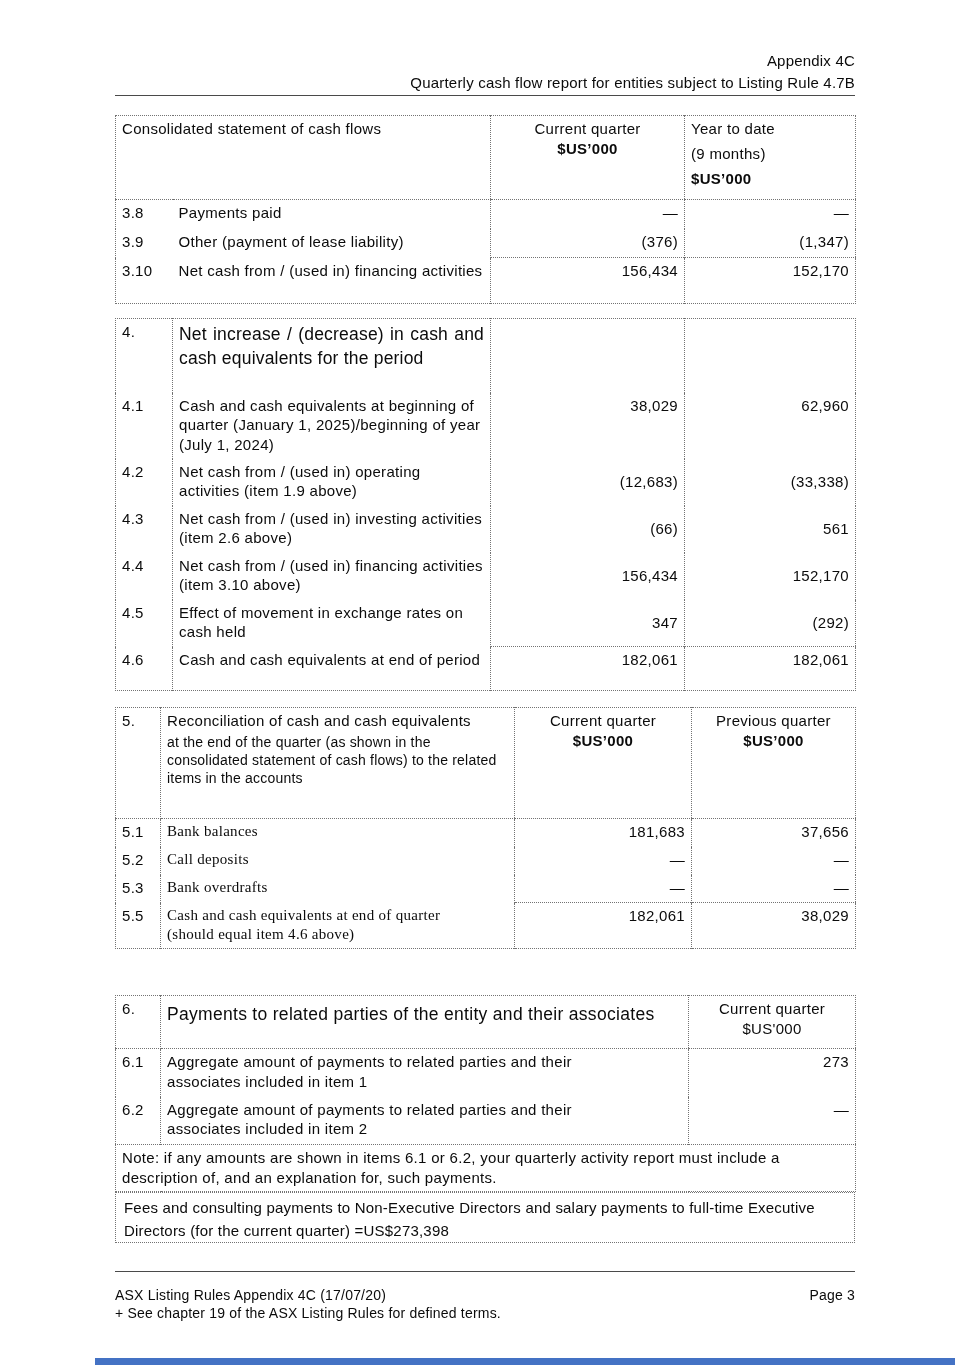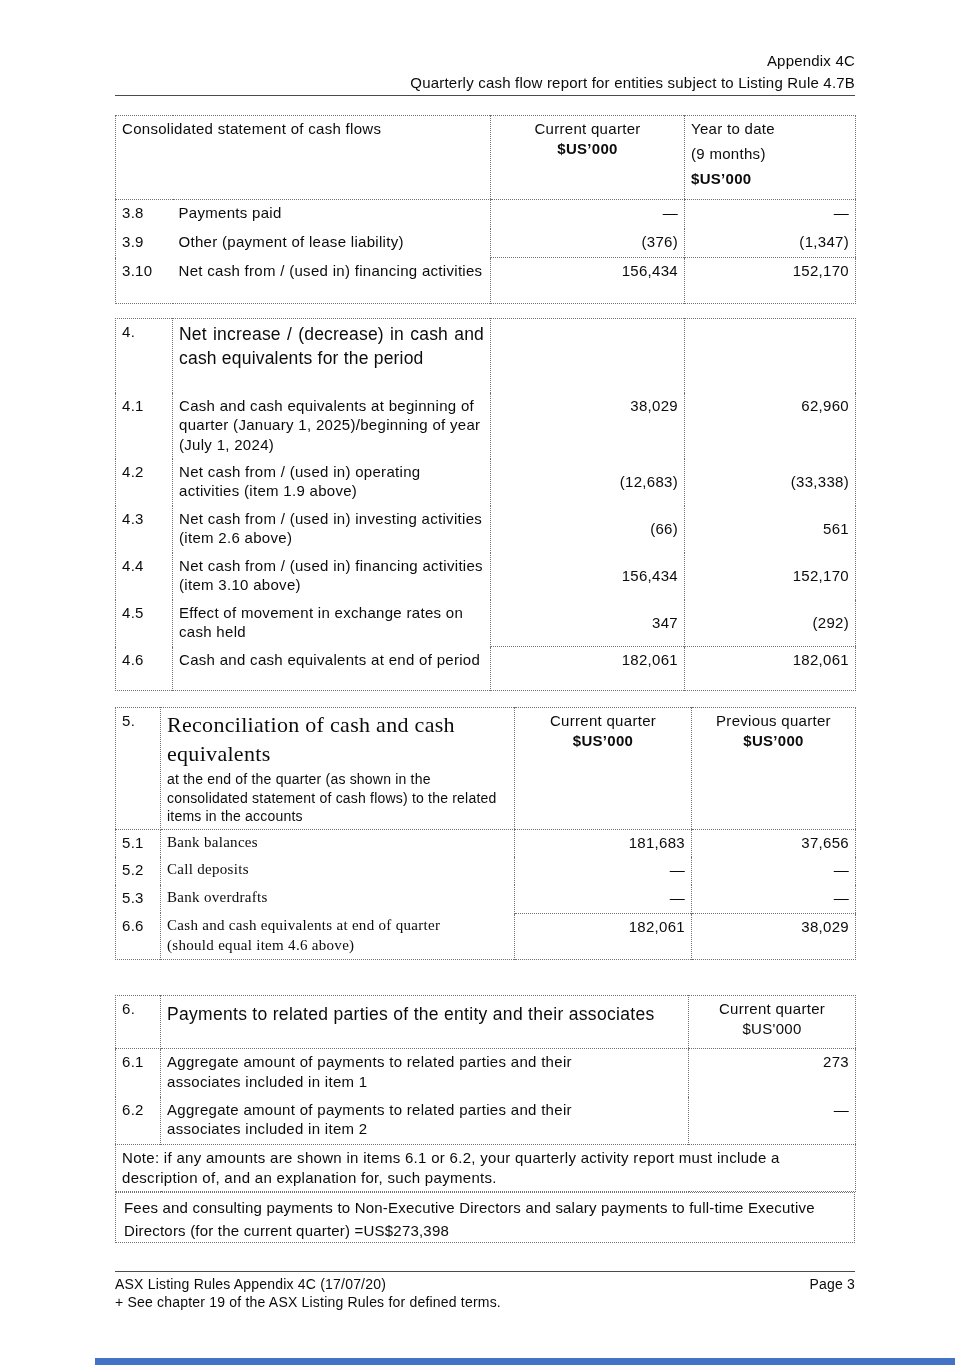--- a/index.html
+++ b/index.html
@@ -35,35 +35,35 @@
   .ch .bold{font-weight:bold;}
   .ch-left{text-align:left;padding-left:18px;}
   .ch-left div{margin-bottom:5px;}
   .t1 thead tr{height:84px;}
   .t3 thead tr{height:111px;}
   .t4 thead tr{height:53px;}
   .t1{top:115px;}
   .t2{top:318px;}
   .t3{top:707px;}
   .t4{top:995px;}
-  .t3-title{font-size:22px;letter-spacing:0.3px;line-height:1.3;font-family:Liberation Serif, serif;}
+  .t3-title{font-size:15px;letter-spacing:0.3px;line-height:1.3;}
   .t3-sub{font-size:14px;letter-spacing:0.2px;margin-top:2px;line-height:1.32;}
   .t4-title{font-size:17.5px;letter-spacing:0.3px;line-height:1.35;padding-top:4px;}
   .ch4{text-align:center;font-size:16.5px;line-height:1.4;padding-top:6px;letter-spacing:0.3px;}
   .note-cell{font-size:12.5px;letter-spacing:0.1px;border-top:1px dotted #737373;
              padding:4px 6px 6px 3px;line-height:1.35;}
 
   
   .disclosure{position:absolute;top:1192px;left:0;width:740px;height:51px;box-sizing:border-box;
               border:1px dotted #737373;padding:3px 8px;font-size:15px;line-height:1.55;
               letter-spacing:0.2px;}
 
   
   .footer{position:absolute;top:1271px;left:0;width:740px;border-top:1px solid #4a4a4a;
-          padding-top:3px;font-size:14px;line-height:1.32;letter-spacing:0.2px;}
+          padding-top:14px;font-size:14px;line-height:1.32;letter-spacing:0.2px;}
   .footer-row{display:flex;justify-content:space-between;}
 
   .accent-bar{position:absolute;left:95px;bottom:0;width:860px;height:7px;background:#4472c4;}
 </style>
 </head>
 <body>
 
 <div class="page">
   <div class="content">
 
@@ -231,21 +231,21 @@
           </tr>
           <tr style="height: 28px;">
             <td class="c-item sepr">5.3</td>
             <td class="c-label">
               <div class="lbl">Bank overdrafts</div>
             </td>
             <td class="c-num vl">—</td>
             <td class="c-num vl">—</td>
           </tr>
           <tr style="height: 45px;">
-            <td class="c-item sepr">6.6</td>
+            <td class="c-item sepr">5.5</td>
             <td class="c-label">
               <div class="lbl">Cash and cash equivalents at end of quarter (should equal item 4.6 above)</div>
             </td>
             <td class="c-num vl tline">182,061</td>
             <td class="c-num vl tline">38,029</td>
           </tr>
         </tbody>
     </table>
 
     <table class="t t4">

